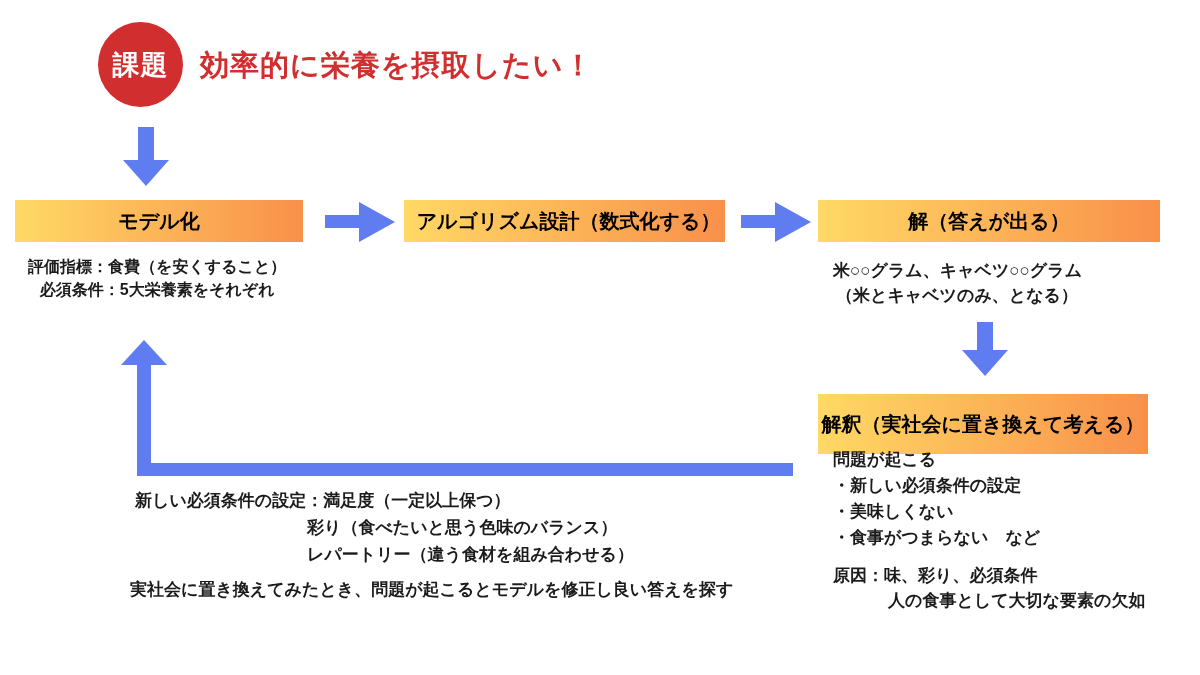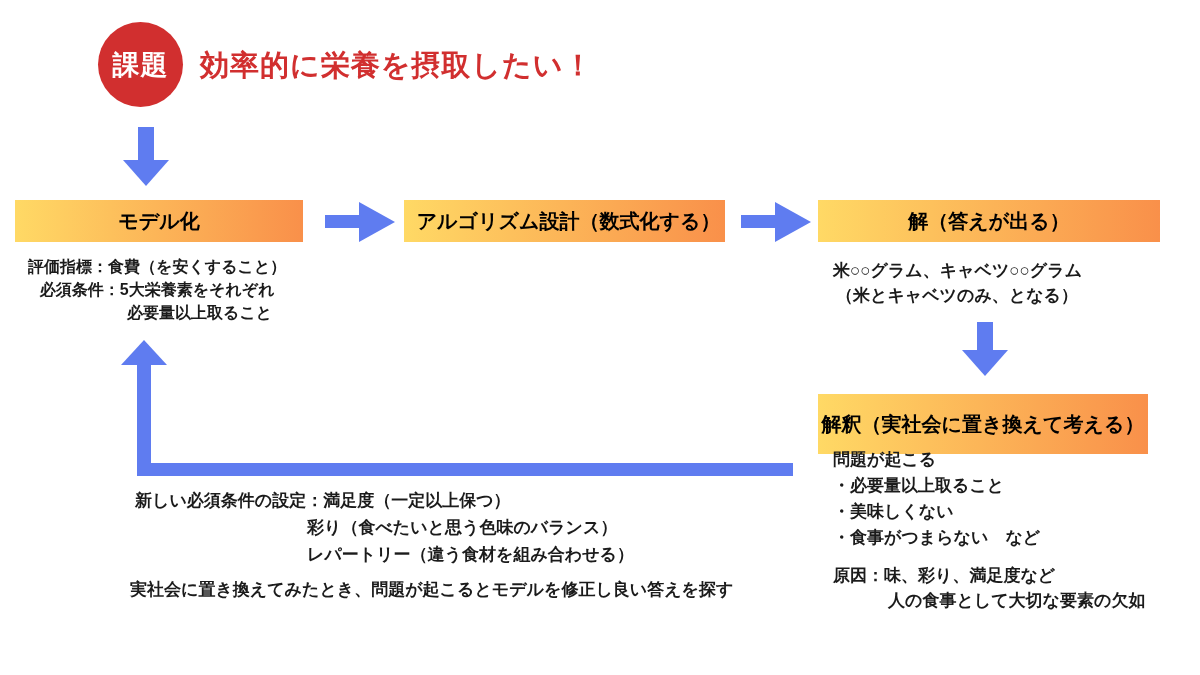--- a/index.html
+++ b/index.html
@@ -107,46 +107,45 @@
     <div class="abs tri tri-right" style="left:775px; top:202px;"></div>
   </div>
 
   <div class="abs flow-box box-solution">
     <span>解（答えが出る）</span>
   </div>
 
   <div class="abs notes modeling-notes">
     <div>評価指標：食費（を安くすること）</div>
     <div>必須条件：5大栄養素をそれぞれ</div>
-    <div class="indent">必要量以上取ること</div>
   </div>
 
   <div class="abs notes solution-notes">
     <div>米○○グラム、キャベツ○○グラム</div>
     <div class="indent">（米とキャベツのみ、となる）</div>
   </div>
 
   <div>
     <div class="abs shaft" style="left:977px; top:322px; width:16px; height:29px;"></div>
     <div class="abs tri tri-down" style="left:962px; top:350px;"></div>
   </div>
 
   <div class="abs flow-box box-interpretation">
     <span>解釈（実社会に置き換えて考える）</span>
   </div>
 
   <div class="abs notes interp-problems">
     <div>問題が起こる</div>
-    <div>・必要量以上取ること</div>
+    <div>・新しい必須条件の設定</div>
     <div>・美味しくない</div>
     <div>・食事がつまらない　など</div>
   </div>
 
   <div class="abs notes interp-causes">
-    <div>原因：味、彩り、満足度など</div>
+    <div>原因：味、彩り、必須条件</div>
     <div class="indent">人の食事として大切な要素の欠如</div>
   </div>
 
   <div>
     <div class="abs shaft" style="left:137px; top:463px; width:656px; height:13px;"></div>
     <div class="abs shaft" style="left:137px; top:361px; width:14px; height:115px;"></div>
     <div class="abs tri tri-up" style="left:121px; top:340px;"></div>
   </div>
 
   <div class="abs notes feedback-notes">

